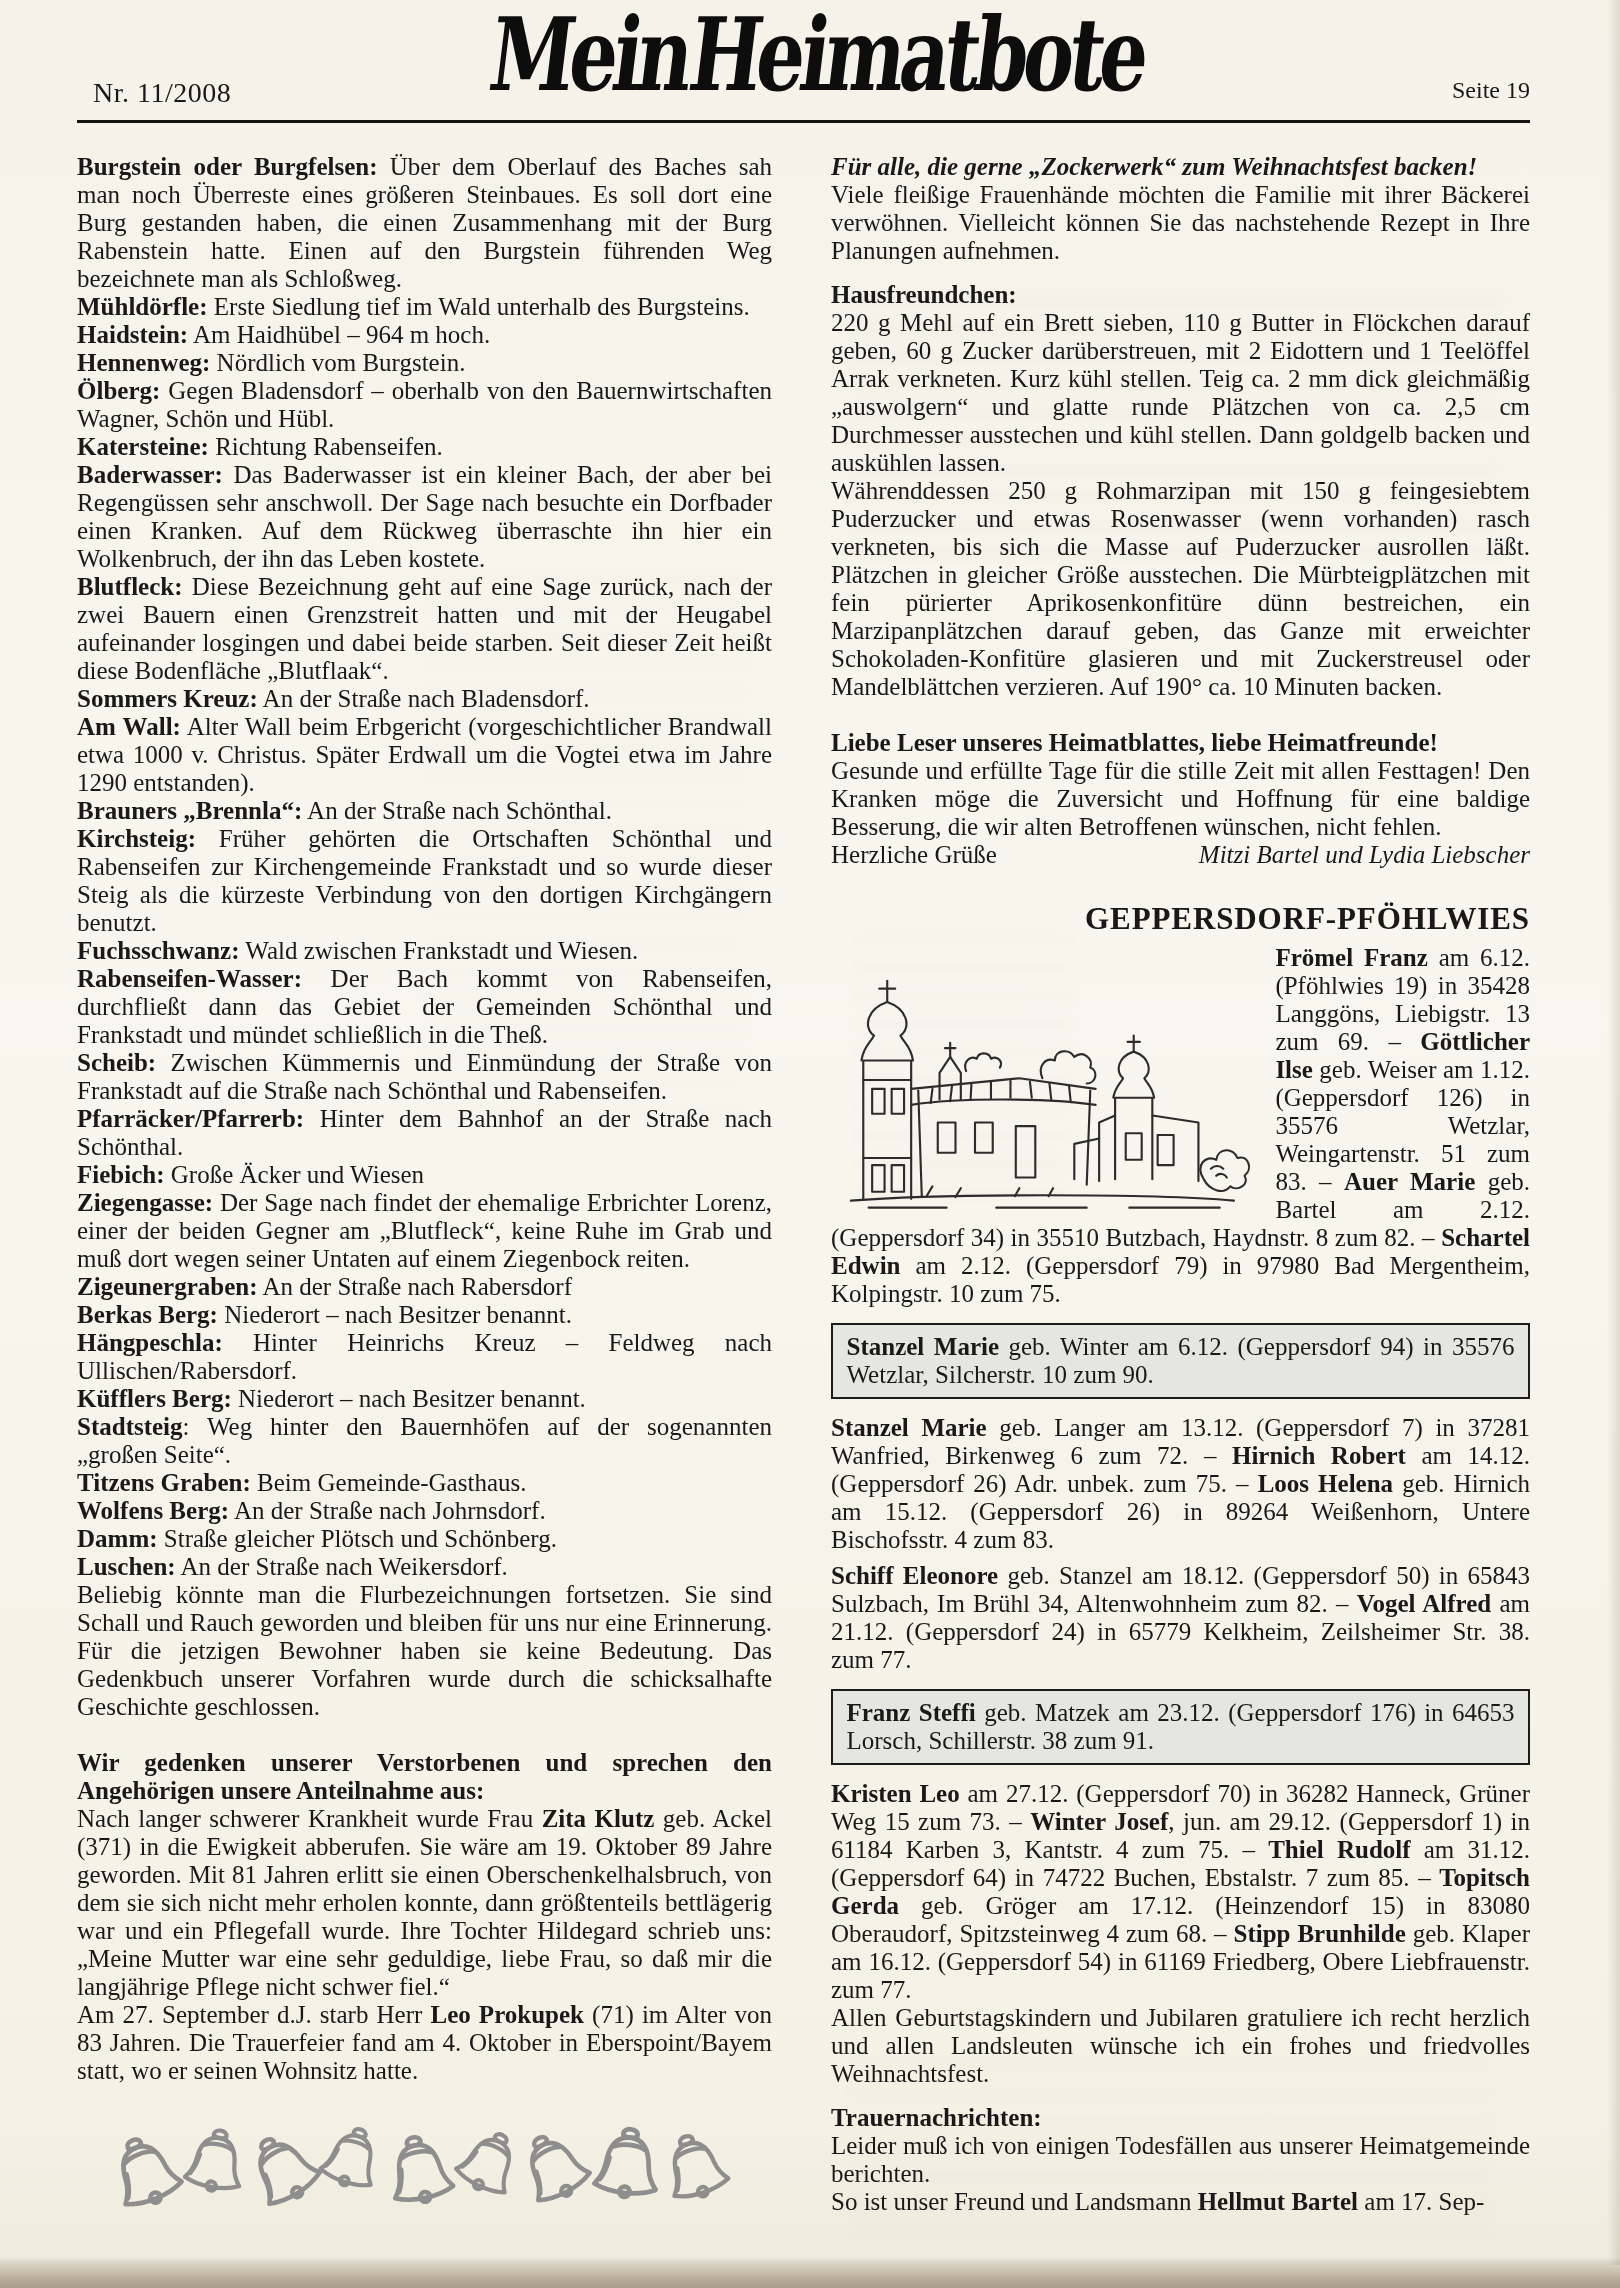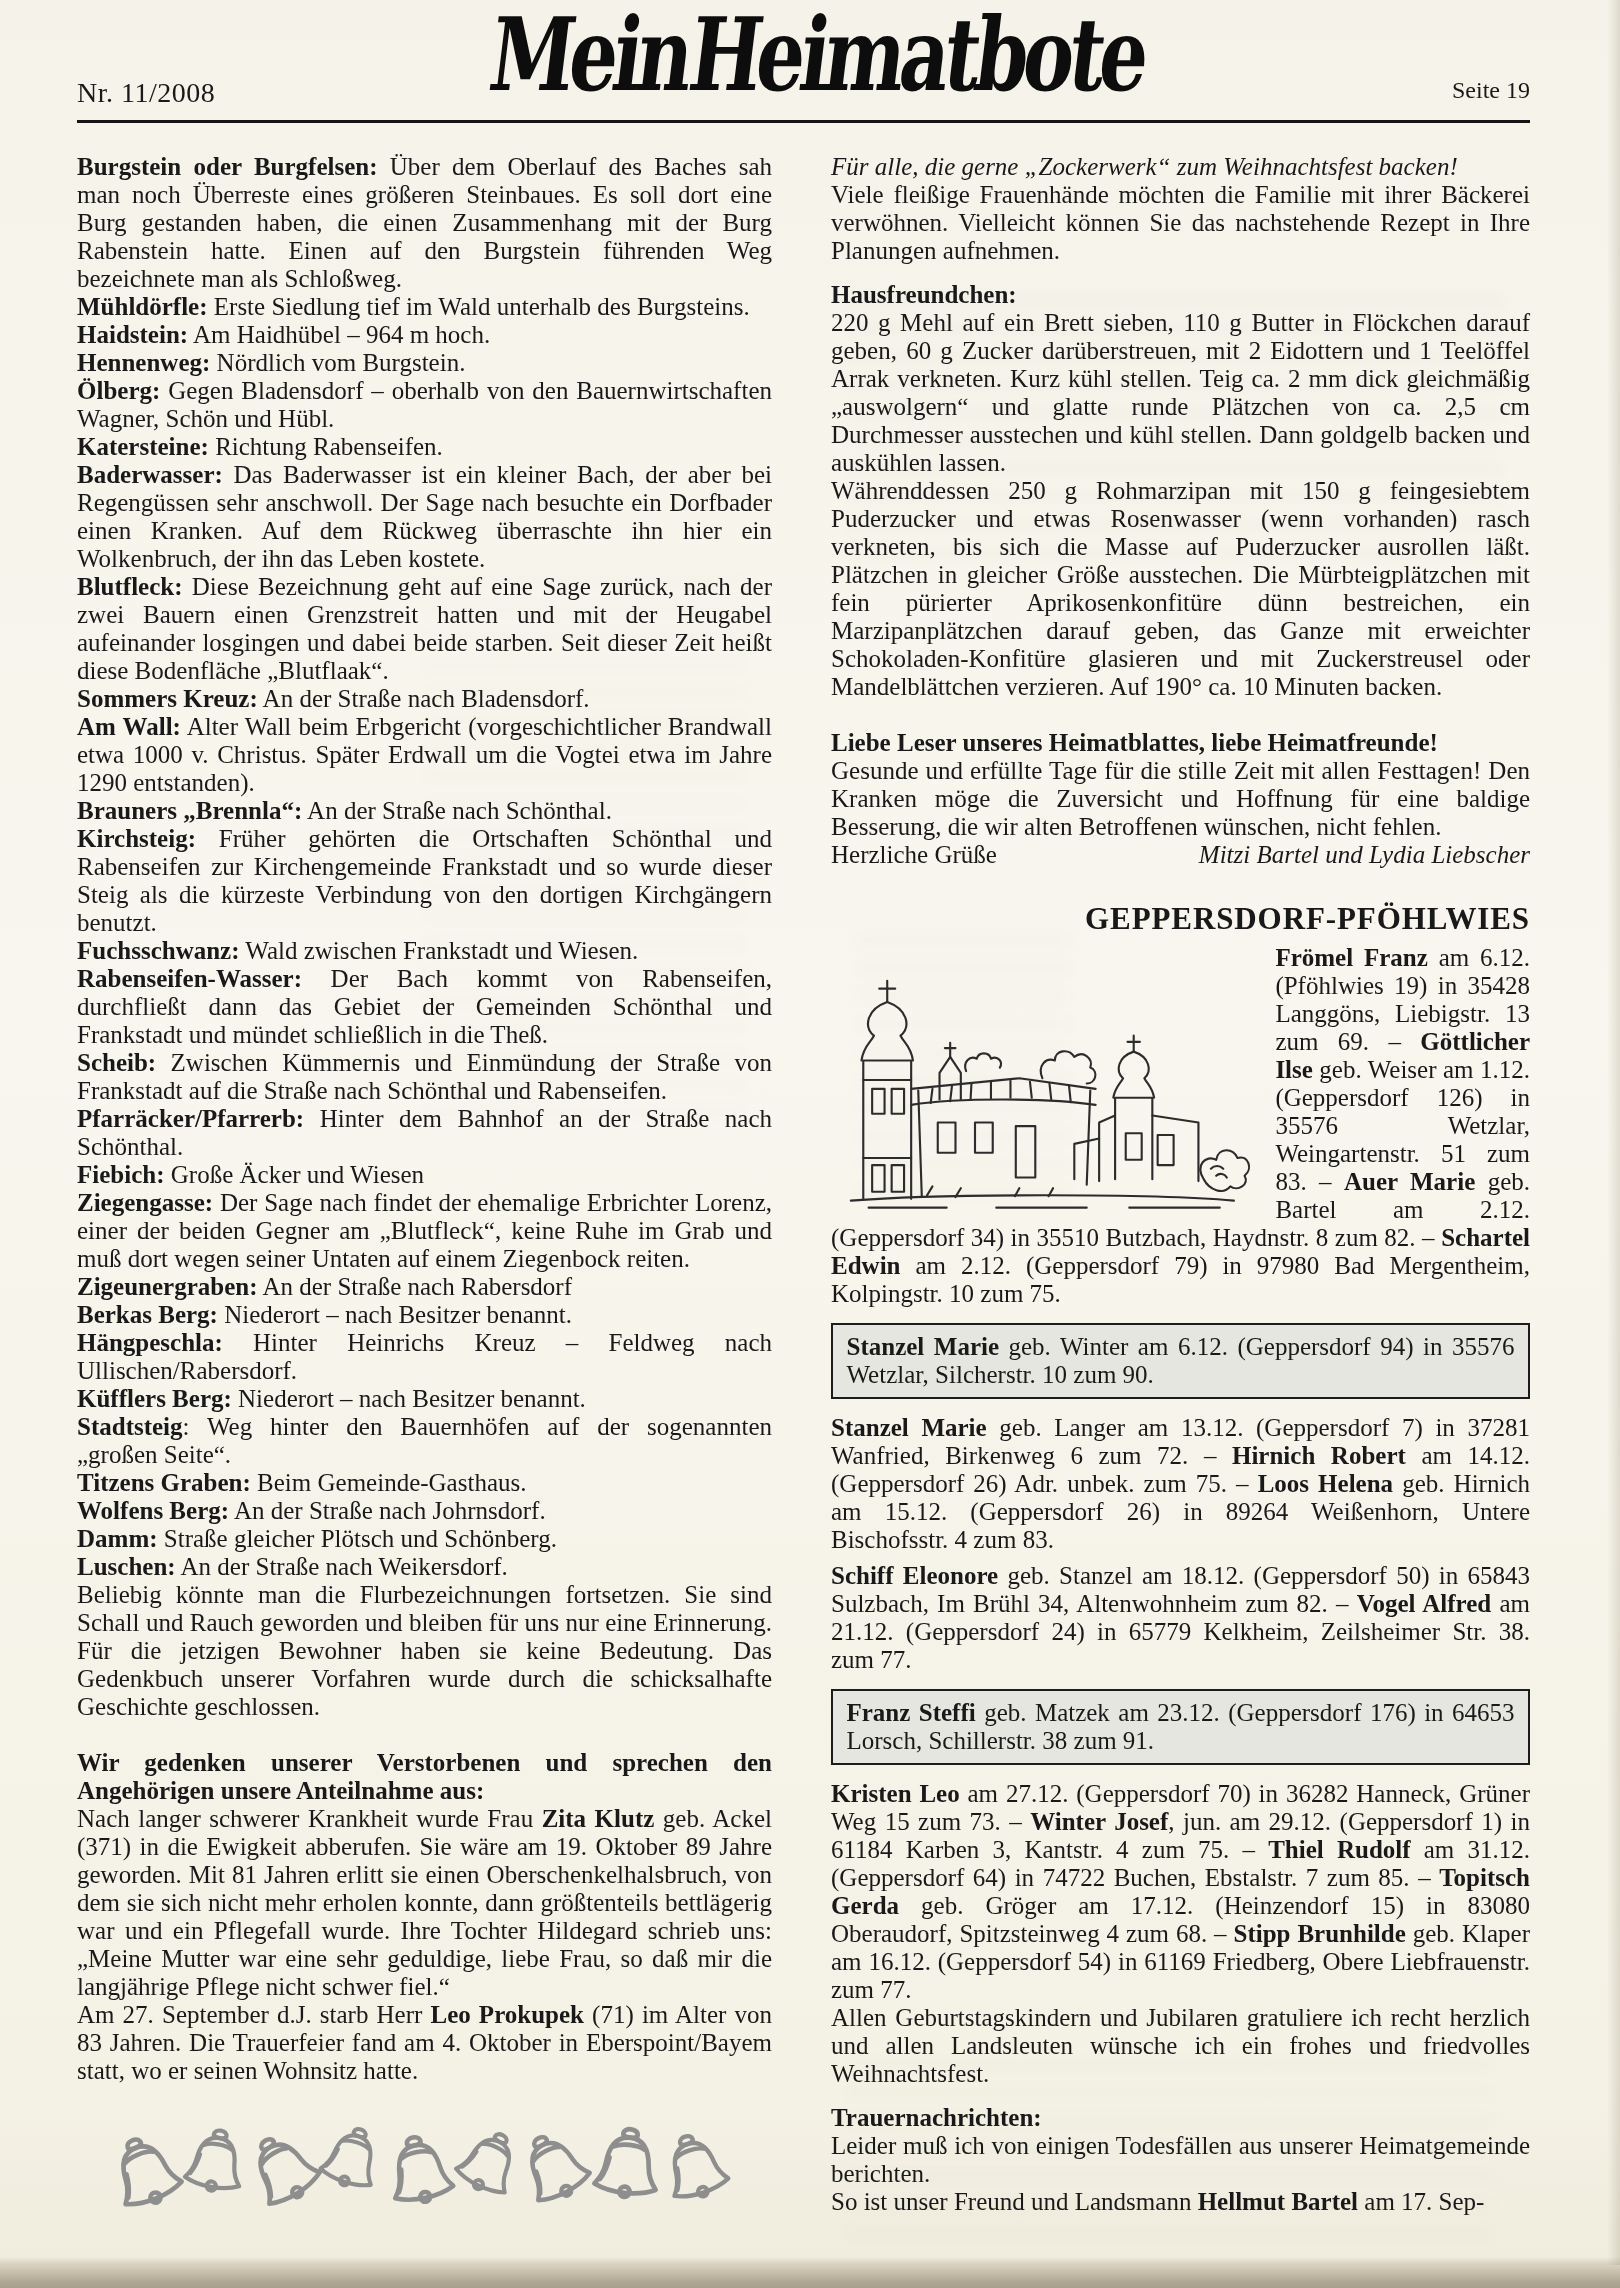--- a/index.html
+++ b/index.html
@@ -3,37 +3,37 @@
 <meta charset="utf-8">
 <style>
   *{margin:0;padding:0;box-sizing:border-box}
   html,body{background:#8a8a85}
   .page{
     position:relative;width:1620px;height:2288px;margin:0 auto;overflow:hidden;
     background:linear-gradient(180deg,#f5f3e9 0%,#f8f6ee 45%,#f4f1e5 92%,#efecdd 100%);
     font-family:"Liberation Serif","DejaVu Serif",serif;color:#191919;
   }
   
-  .issue{position:absolute;left:77px;top:77px;font-size:28px;letter-spacing:0.5px}
+  .issue{position:absolute;left:93px;top:77px;font-size:28px;letter-spacing:0.5px}
   .pageno{position:absolute;right:90px;top:77px;font-size:24px}
   .masthead-wrap{position:absolute;left:0;right:0;top:16px;text-align:center}
   .masthead{
     display:inline-block;font-family:"DejaVu Serif",serif;font-weight:bold;font-size:83px;
     letter-spacing:-5.4px;word-spacing:-21.6px;color:#0d0d0d;
     transform:skewX(-7deg) scaleY(1.22) scaleX(.92);transform-origin:center bottom;
   }
   .rule{position:absolute;left:77px;right:90px;top:120px;height:2.7px;background:#141414}
   
   .cols{position:absolute;left:77px;right:90px;top:153px;display:flex;gap:59px}
   .col{font-size:25px;line-height:28px;text-align:justify}
   .col-left{width:695px;flex:0 0 695px}
   .col-right{flex:1;min-width:0}
   p{margin:0}
   b{font-weight:bold}
-  .lead-head{font-weight:normal;font-style:italic}
+  .lead-head{font-weight:bold;font-style:italic}
   .bold-head{font-weight:bold}
   .mt-line{margin-top:28px}
   .mt-half{margin-top:16px}
   
   .bday.box{border:2.7px solid #1c1c1c;background:#e6e6e0;padding:8px 13.5px;margin:15.3px 0}
   .bday.para{margin:7.2px 0 0 0}
   
   .section-title{text-align:right;font-weight:bold;font-size:31px;letter-spacing:0.9px;margin:36px 0 10.8px}
   
   .wrap-church::after{content:"";display:block;clear:both}

